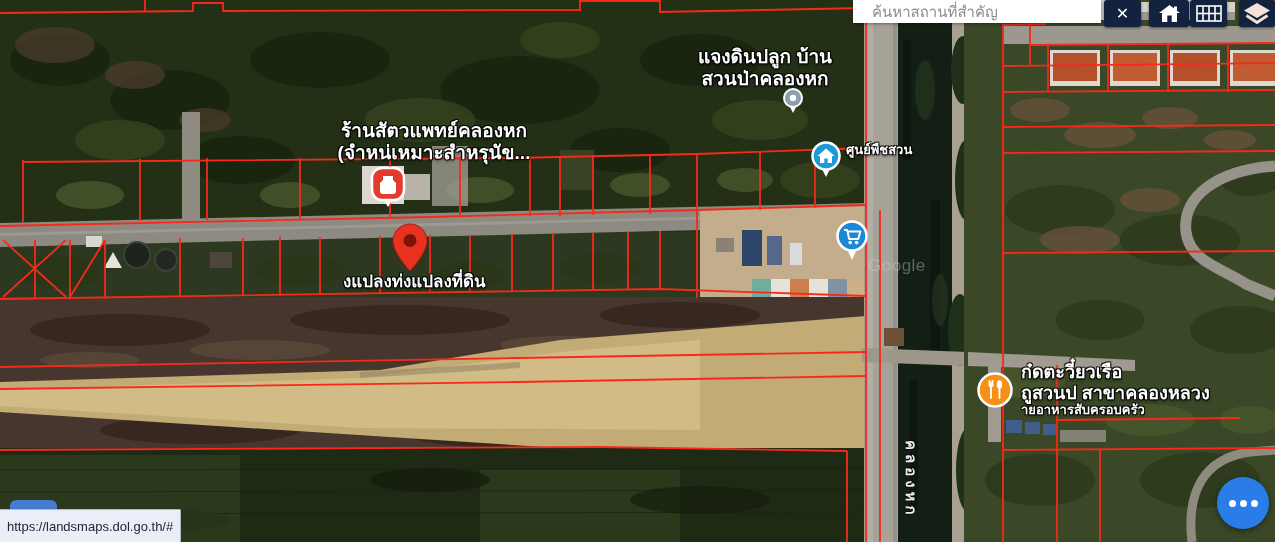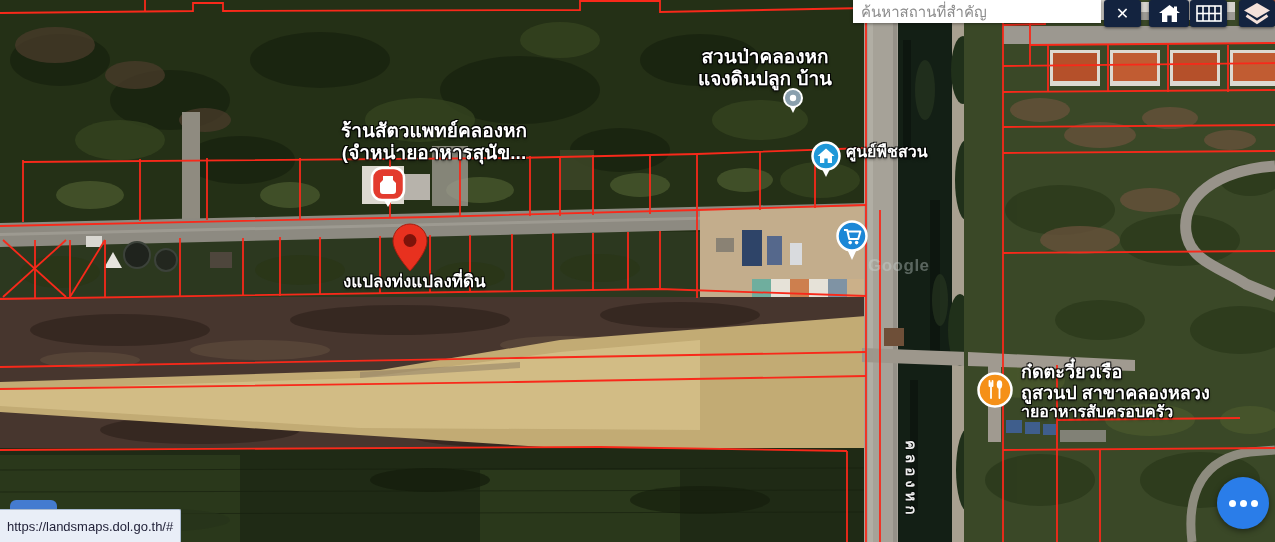--- a/index.html
+++ b/index.html
@@ -4,33 +4,33 @@
 <style>
   html,body{margin:0;padding:0;background:#111}
   .screen{position:relative;width:1275px;height:542px;overflow:hidden;
     font-family:"Liberation Sans",sans-serif;background:#2c381f}
   .map-svg{position:absolute;left:0;top:0}
 
   
   .map-label{position:absolute;color:#fff;font-weight:700;white-space:nowrap;line-height:1.15;
     text-shadow:-1px -1px 0 rgba(0,0,0,.85),1px -1px 0 rgba(0,0,0,.85),
                 -1px 1px 0 rgba(0,0,0,.85),1px 1px 0 rgba(0,0,0,.85),0 2px 3px rgba(0,0,0,.55)}
-  .map-label .sub{font-size:16px}
+  .map-label .sub{font-size:13px}
   .centered{transform:translateX(-50%);text-align:center}
   .canal-v{position:absolute;left:923px;top:440px;transform:rotate(90deg);transform-origin:left top;
     font-size:15px;font-weight:700;letter-spacing:4px;color:rgba(255,255,255,.93);
     text-shadow:-1px -1px 0 rgba(0,0,0,.7),1px 1px 0 rgba(0,0,0,.7)}
-  .watermark{position:absolute;left:868px;top:256px;font-size:17px;font-weight:700;
+  .watermark{position:absolute;left:868px;top:256px;font-size:17px;font-weight:400;
     color:rgba(205,215,212,.38);letter-spacing:.5px}
 
   .marker{position:absolute}
 
   
   .search{position:absolute;left:853px;top:0;width:248px;height:23px;border:none;background:#fff;
-    font-size:15px;padding:2px 8px;box-sizing:border-box;color:#333;outline:none;
+    font-size:15px;padding:2px 19px;box-sizing:border-box;color:#333;outline:none;
     font-family:"Liberation Sans",sans-serif;box-shadow:0 1px 3px rgba(0,0,0,.4)}
   .search::placeholder{color:#8d8d8d}
   .toolbtn{position:absolute;top:0;height:27px;background:#13233f;border:none;border-radius:3px;
     display:flex;align-items:center;justify-content:center;cursor:pointer;
     box-shadow:0 1px 3px rgba(0,0,0,.55);color:#fff;padding:0}
   .close-glyph{font-size:16px;color:#fff;font-weight:400}
 
   
   .statusbar{position:absolute;left:0;bottom:0;height:21px;min-width:163px;background:#e9eef7;
     border:1px solid #a9b9cf;border-left:none;border-bottom:none;border-top-right-radius:2px;
@@ -286,26 +286,26 @@
       <line x1="1003" y1="153" x2="1275" y2="151"></line>
       <line x1="1003" y1="253" x2="1275" y2="251"></line>
       <line x1="1057" y1="365" x2="1057" y2="542"></line>
       <line x1="1057" y1="420" x2="1240" y2="418"></line>
       <line x1="1003" y1="450" x2="1275" y2="448"></line>
       <line x1="1100" y1="450" x2="1100" y2="542"></line>
     </g>
   </svg>
 
   <div class="map-label centered" style="left:765px;top:46px;font-size:19px">
+    <div>แจงดินปลูก บ้าน</div>
     <div>สวนป่าคลองหก</div>
-    <div>แจงดินปลูก บ้าน</div>
   </div>
   <div class="map-label centered" style="left:434px;top:120px;font-size:19px">
     <div>ร้านสัตวแพทย์คลองหก</div>
-    <div>(จำหน่ายอาหารสุนัข...</div>
+    <div>(จำหน่เหมาะสำหรุนัข...</div>
   </div>
   <div class="map-label" style="left:846px;top:143px;font-size:18px">
     <div class="sub">ศูนย์พืชสวน</div>
   </div>
   <div class="map-label" style="left:343px;top:272px;font-size:17px">
     <div>งแปลงท่งแปลงที่ดิน</div>
   </div>
   <div class="map-label" style="left:1021px;top:362px;font-size:18px">
     <div>ก๋ดตะวี๋ยวเรือ</div>
     <div>ถูสวนป สาขาคลองหลวง</div>

